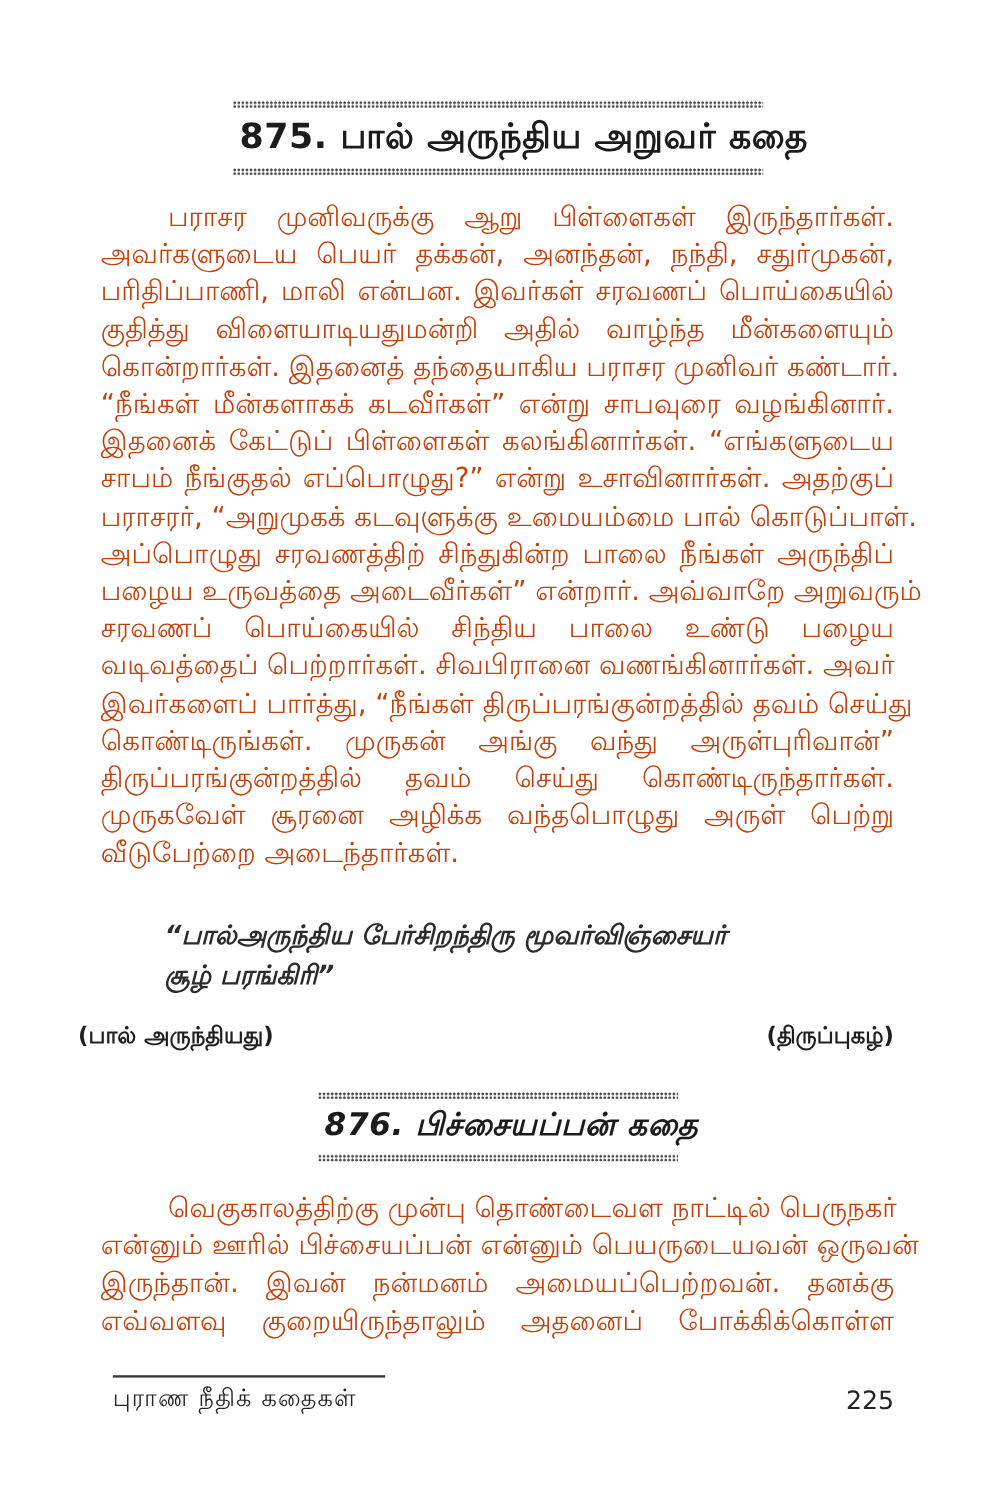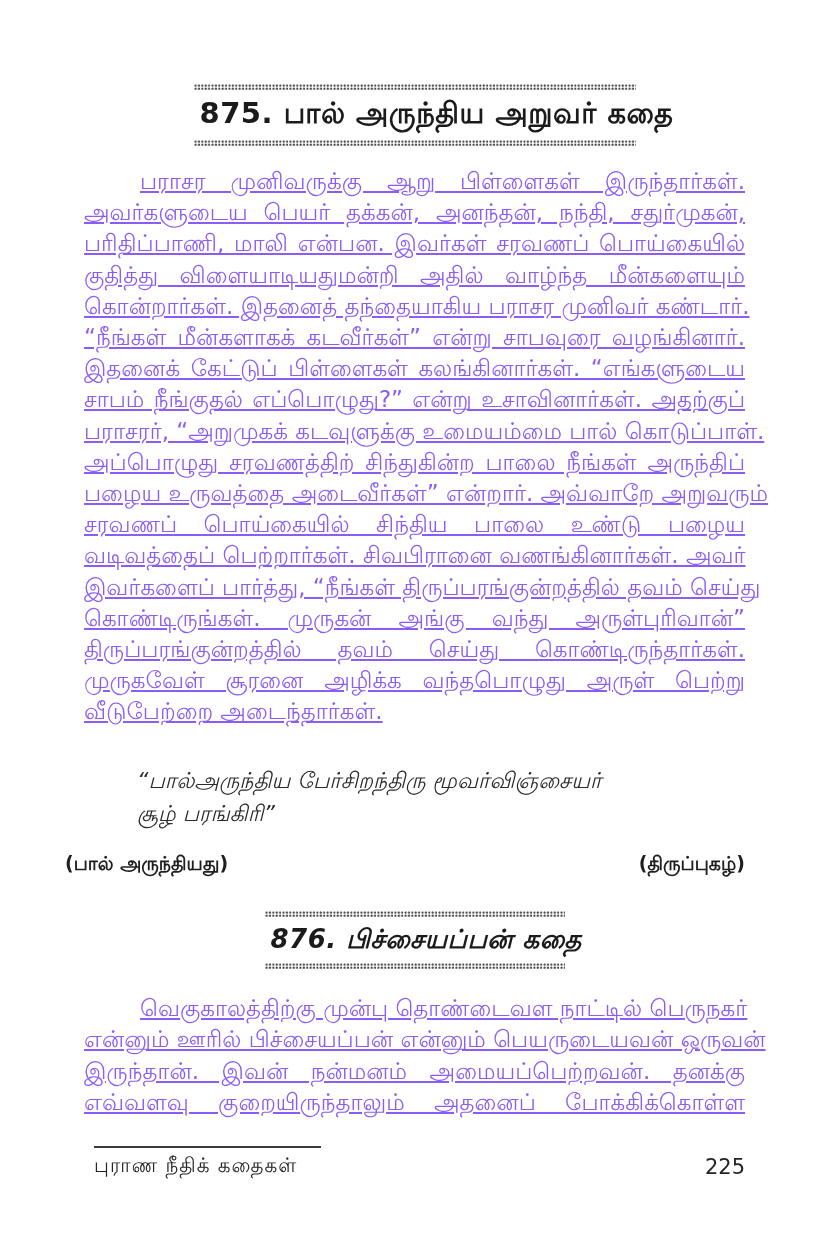--- a/index.html
+++ b/index.html
@@ -38,33 +38,33 @@
   }
   .header-875 { width: 442px; margin-top: 84px; }
   .header-875 .title { font-size: 29px; }
   .header-876 { width: 300px; margin-top: 34px; }
   .header-876 .title { font-size: 26px; font-style: italic; }
 
   .para { margin-top: 20px; }
   .para .line {
     font-size: 23px;
     line-height: 31.2px;
-    color: #8b5cf6;
+    color: #c2410c;
     text-align: justify;
     text-align-last: justify;
     white-space: nowrap;
-    text-decoration: underline;
   }
   .para .line.first { text-indent: 56px; }
   .para .line.last { text-align-last: left; white-space: normal; }
 
   .quote {
     margin-top: 36px;
     padding-left: 53px;
     font-style: italic;
+    font-weight: bold;
   }
   .quote .line {
     font-size: 22px;
     line-height: 33px;
     color: #2b2b2b;
     text-align: left;
     text-align-last: left;
   }
 
   .attribution-row {

